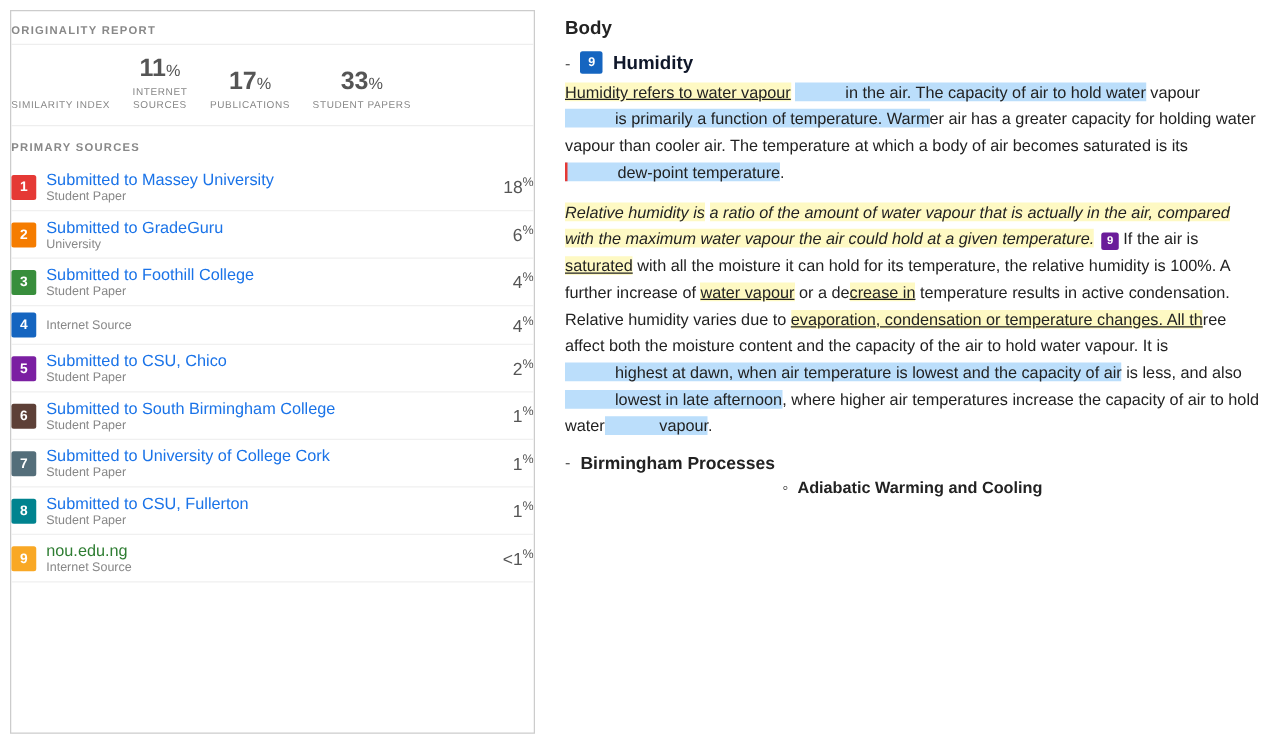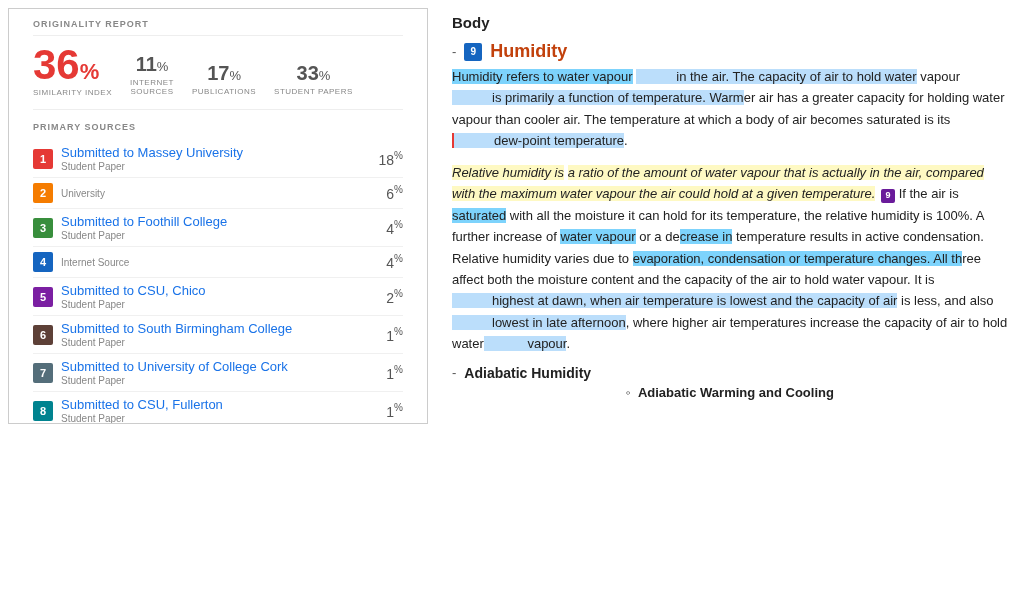--- a/index.html
+++ b/index.html
@@ -3,23 +3,23 @@
   <meta charset="utf-8">
   <style>
     * { box-sizing: border-box; margin: 0; padding: 0; }
     body { font-family: Arial, sans-serif; font-size: 13px; background: #fff; display: flex; width: 1024px; height: 604px; overflow: hidden; }
 
     
     .left-panel {
       width: 420px;
       min-width: 420px;
       border: 1px solid #ccc;
-      padding: 10px 24px;
+      padding: 10px 0;
       margin: 8px;
-      height: 416px;
+      height: 579px;
       overflow: hidden;
     }
     .originality-header {
       font-size: 9px;
       font-weight: bold;
       color: #888;
       letter-spacing: 1px;
       text-transform: uppercase;
       border-bottom: 1px solid #eee;
       padding-bottom: 6px;
@@ -81,23 +81,23 @@
       overflow-y: auto;
       height: 508px;
     }
     .body-label {
       font-size: 15px;
       font-weight: bold;
       color: #222;
       margin-bottom: 10px;
     }
     .section-title {
-      font-size: 18px;
-      font-weight: bold;
-      color: #c2410c;
+      font-size: 15px;
+      font-weight: bold;
+      color: #0f172a;
       margin-bottom: 8px;
       display: flex;
       align-items: center;
       gap: 8px;
     }
     .section-subtitle {
       font-size: 14px;
       font-weight: bold;
       color: #222;
       margin-bottom: 6px;
@@ -125,37 +125,34 @@
     .badge-blue { background: #1565c0; }
     .badge-orange { background: #e65100; }
     .badge-purple { background: #6a1b9a; }
     .para {
       font-size: 13px;
       line-height: 1.65;
       color: #222;
       margin-bottom: 10px;
     }
     
-    .hl-purple { background: #7dd3fc; }
+    .hl-purple { background: #fef9c3; text-decoration: underline; }
     .hl-blue { background: #bbdefb; padding-left: 40px; }
     .hl-pink { background: #fef9c3; font-style: italic; }
     .dash-line { display: flex; align-items: center; gap: 8px; margin-bottom: 4px; }
     .dash { color: #555; }
   </style>
 </head>
 <body>
 
 <div class="left-panel">
   <div class="originality-header">ORIGINALITY REPORT</div>
 
   <div class="stats-row">
     <div class="stat-main">
-      <div>
-        <span class="number">36</span><span class="pct">%</span>
-      </div>
       <div class="label">SIMILARITY INDEX</div>
     </div>
     <div class="stat-small">
       <span class="number">11</span><span class="pct">%</span>
       <div class="label">INTERNET<br>SOURCES</div>
     </div>
     <div class="stat-small">
       <span class="number">17</span><span class="pct">%</span>
       <div class="label">PUBLICATIONS</div>
     </div>
@@ -172,20 +169,21 @@
     <div class="source-info">
       <div class="source-title">Submitted to Massey University</div>
       <div class="source-type">Student Paper</div>
     </div>
     <div class="source-pct">18<span class="sup">%</span></div>
   </div>
 
   <div class="source-item">
     <div class="source-badge" style="background:#f57c00;">2</div>
     <div class="source-info">
+      <div class="source-title">Submitted to GradeGuru</div>
       <div class="source-type">University</div>
     </div>
     <div class="source-pct">6<span class="sup">%</span></div>
   </div>
 
   <div class="source-item">
     <div class="source-badge" style="background:#388e3c;">3</div>
     <div class="source-info">
       <div class="source-title">Submitted to Foothill College</div>
       <div class="source-type">Student Paper</div>
@@ -264,18 +262,18 @@
     <span style="position:relative;display:inline;">
       <span class="hl-pink">Relative humidity is</span>
     </span>
     <span class="hl-pink"> a ratio of the amount of water vapour that is actually in the air, compared with the maximum water vapour the air could hold at a given temperature.</span>
     <span class="badge-num badge-purple" style="font-size:9px;width:14px;height:14px;margin-left:2px;">9</span>
     If the air is <span class="hl-purple">saturated</span> with all the moisture it can hold for its temperature, the relative humidity is 100%. A further increase of <span class="hl-purple">water vapour</span> or a de<span class="hl-purple">crease in</span> temperature results in active condensation. Relative humidity varies due to <span class="hl-purple">evaporation, condensation or temperature changes. All th</span>ree affect both the moisture content and the capacity of the air to hold water vapour. It is <span class="hl-blue">highest at dawn, when air temperature is lowest and the capacity of air</span> is less, and also <span class="hl-blue">lowest in late afternoon</span>, where higher air temperatures increase the capacity of air to hold water<span class="hl-blue"> vapour</span>.
   </div>
 
   <div class="dash-line" style="margin-top:10px;">
     <span class="dash">-</span>
-    <span class="section-subtitle" style="margin:0;text-align:left;">Adiabatic Humidity</span>
+    <span class="section-subtitle" style="margin:0;text-align:left;">Birmingham Processes</span>
   </div>
 
   <div class="section-subtitle2">◦ &nbsp;Adiabatic Warming and Cooling</div>
 
 </div>
 
 </body></html>

